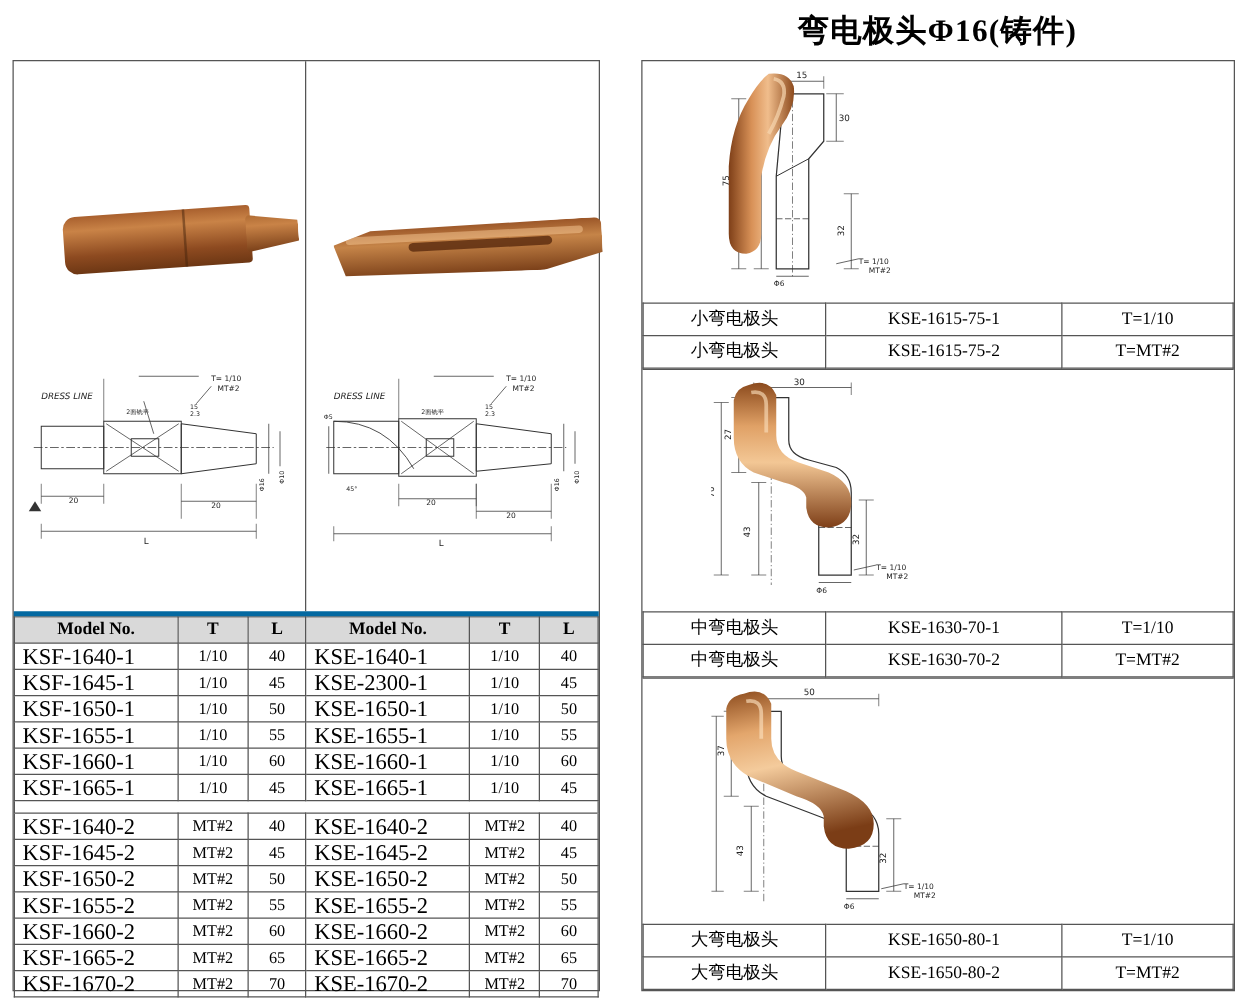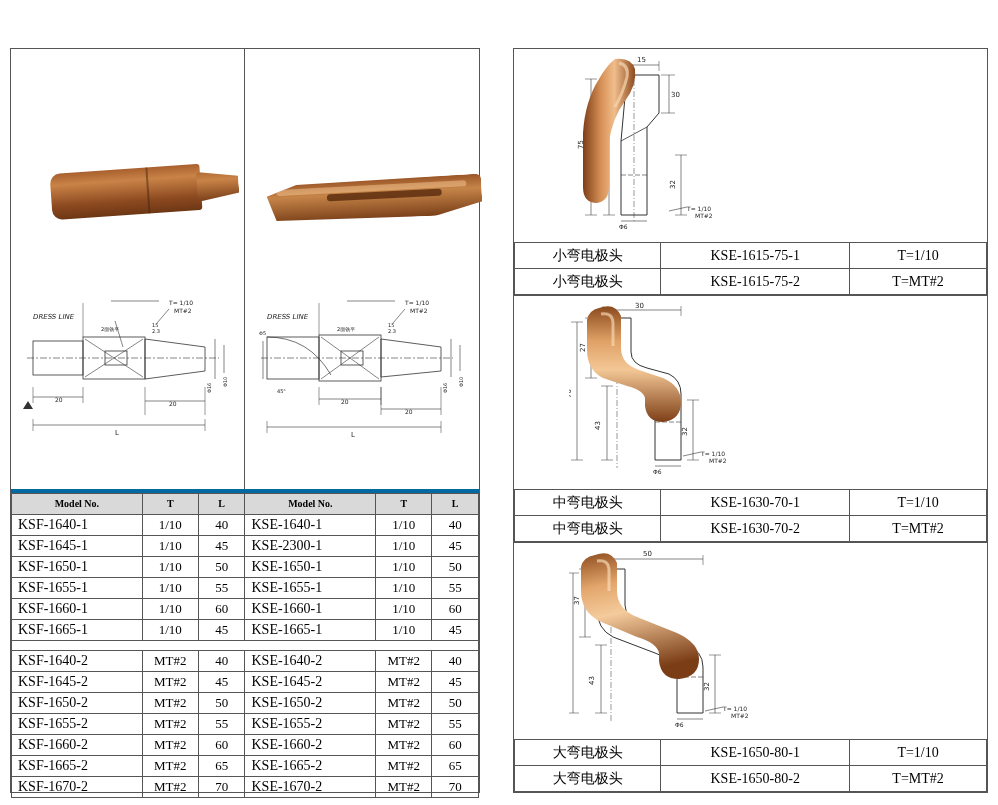--- a/index.html
+++ b/index.html
@@ -68,22 +68,22 @@
   table.spec{
     border-collapse:collapse;width:100%;table-layout:fixed;
     font-family:"Liberation Serif", serif;
   }
   table.spec th, table.spec td{
     border:1px solid #555;
     height:20px;line-height:20px;
     font-size:13px;text-align:center;padding:0 2px;
     white-space:nowrap;overflow:hidden;
   }
-  table.spec th{background:#d9d9d9;font-weight:bold;font-size:10px;}
-  table.spec td.model{text-align:left;padding-left:6px;font-size:14px;}
+  table.spec th{background:#d9d9d9;font-weight:bold;font-size:14px;}
+  table.spec td.model{text-align:left;padding-left:6px;font-size:18px;}
   table.spec tr.spacer td{border-left:1px solid #555;border-right:1px solid #555;border-top:none;border-bottom:none;height:9px;background:#fff;}
   col.c-model{width:28%;}
   col.c-t{width:12%;}
   col.c-l{width:10%;}
 
   
   .title{
     position:absolute;left:510px;top:8px;width:480px;
     text-align:center;font-size:25px;font-weight:bold;
     font-family:"Liberation Serif", serif;letter-spacing:1px;
@@ -112,20 +112,21 @@
   .cu{position:absolute;}
   .cu1{right:62px;top:18px;width:80px;height:150px;}
   .cu2{right:42px;top:22px;width:120px;height:140px;}
   .cu3{right:32px;top:28px;width:140px;height:140px;}
 </style>
 </head>
 <body>
 
 <div class="page">
 
+  <div class="title">弯电极头Φ16(铸件)</div>
 
   <div class="left-panel">
 
     <div class="left-drawings">
 
       <div class="drawing-col left">
         <div class="rod3d">
             <div class="seam"></div>
           </div>
 

